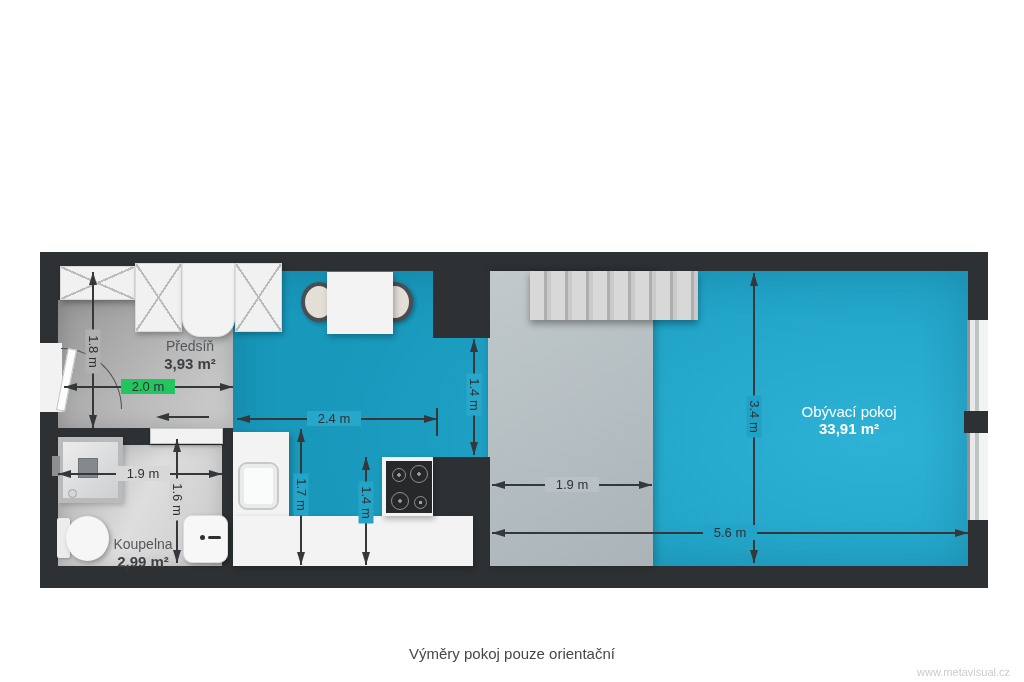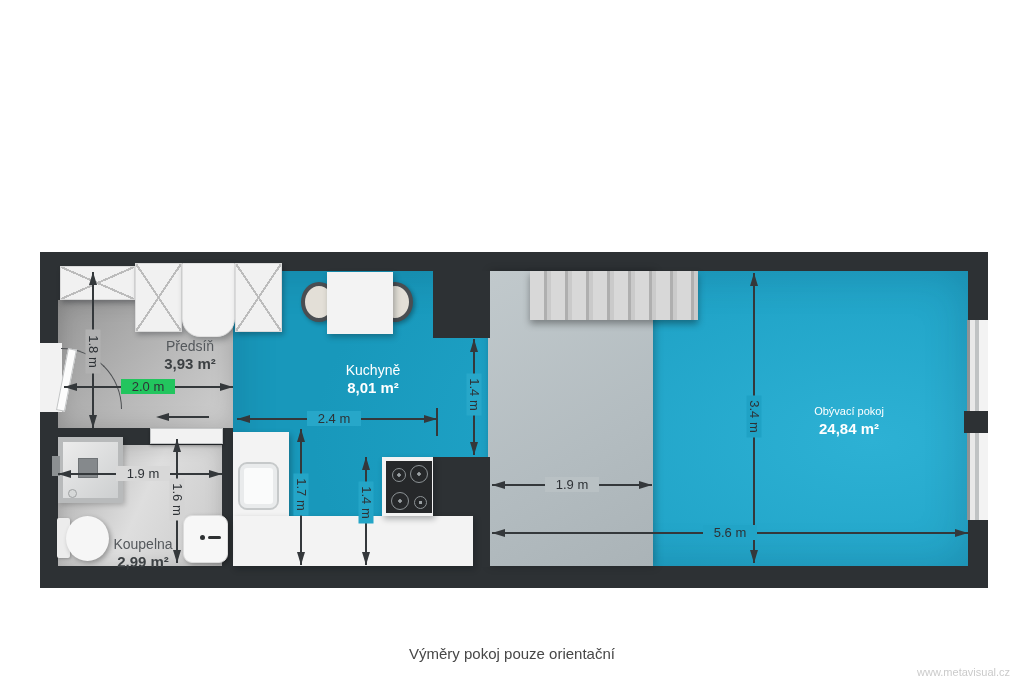--- a/index.html
+++ b/index.html
@@ -38,21 +38,21 @@
   .dlabel { position:absolute; font-size:13px; line-height:15px; color:#2e3236; text-align:center; white-space:nowrap; }
   .dlabel.v { transform:rotate(90deg); }
 
   
   .room-label { position:absolute; text-align:center; }
   .room-label .rname { font-size:14px; line-height:17px; }
   .room-label .rarea { font-size:15px; line-height:17px; font-weight:bold; }
   .room-label.dark .rname { color:#54585c; }
   .room-label.dark .rarea { color:#3c4043; }
   .room-label.light .rname, .room-label.light .rarea { color:#ffffff; }
-  .room-label.big .rname { font-size:11px; }
+  .room-label.big .rname { font-size:15px; }
 
   .disclaimer { position:absolute; left:0; top:645px; width:1024px; text-align:center; font-size:15px; color:#474747; }
   .watermark { position:absolute; right:14px; top:666px; font-size:11px; color:#cbcbcb; }
 </style>
 </head>
 <body>
 
 <div class="page">
 
   <div class="plan">
@@ -161,31 +161,27 @@
 
     <div class="dline" style="left:452px;top:280px;width:476px;height:2px;"></div>
     <div class="ah l" style="left:452px;top:277px;"></div>
     <div class="ah r" style="left:915px;top:277px;"></div>
     <div class="dlabel" style="left:663px;top:273px;width:54px;background:#21a4c7;">5.6 m</div>
 
     <div class="room-label dark" style="left:100px;top:86px;width:100px;">
       <div class="rname">Předsíň</div>
       <div class="rarea">3,93 m²</div>
     </div>
-    <div class="room-label light" style="left:283px;top:110px;width:100px;">
-      <div class="rname">Kuchyně</div>
-      <div class="rarea">8,01 m²</div>
-    </div>
     <div class="room-label dark" style="left:53px;top:284px;width:100px;">
       <div class="rname">Koupelna</div>
       <div class="rarea">2,99 m²</div>
     </div>
     <div class="room-label light big" style="left:749px;top:151px;width:120px;">
       <div class="rname">Obývací pokoj</div>
-      <div class="rarea">24,84 m²</div>
+      <div class="rarea">33,91 m²</div>
     </div>
 
   </div>
 
   <div class="disclaimer">Výměry pokoj pouze orientační</div>
   <div class="watermark">www.metavisual.cz</div>
 
 </div>
 
 </body></html>

